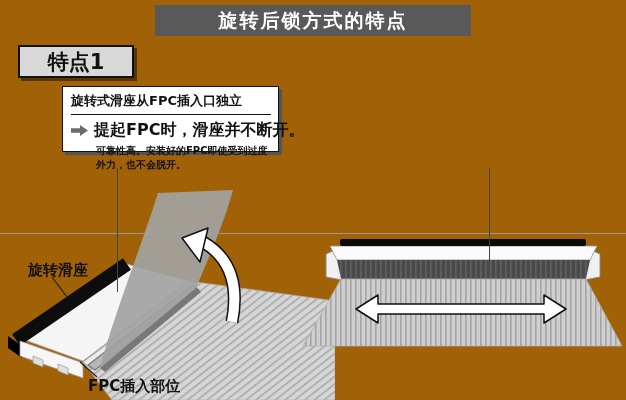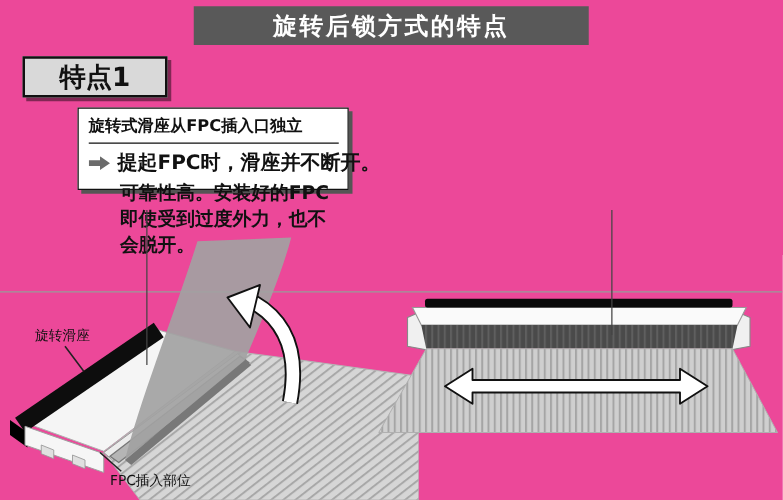--- a/index.html
+++ b/index.html
@@ -1,18 +1,18 @@
 <!DOCTYPE html>
 <html><head>
 <meta charset="utf-8">
 <style>
   * { margin:0; padding:0; box-sizing:border-box; }
   body { background:#fff; font-family:"DejaVu Sans", sans-serif; }
   #stage {
-    position:relative; width:626px; height:400px; background:#ec4899;
+    position:relative; width:626px; height:400px; background:#a16207;
     overflow:hidden; color:#111;
   }
   
   .banner {
     position:absolute; left:155px; top:5px; width:316px; height:31px;
     background:#595959; color:#fff; display:flex; align-items:center; justify-content:center;
     font-size:19px; font-weight:bold; letter-spacing:2px;
   }
   
   .tagbox {
@@ -29,30 +29,30 @@
     border:1.5px solid #111; box-shadow:3px 3px 0 #555;
     padding:5px 7px 4px 8px;
   }
   #box1 { left:62px; width:217px; }
   #box2 { left:374px; width:222px; }
   .boxhead { font-size:13px; font-weight:bold; white-space:nowrap; }
   .sep { border:none; border-top:1.5px solid #111; margin:4px 0 5px 0; }
   .pointrow { display:flex; align-items:center; gap:6px; }
   .arrow-ico { flex:0 0 auto; }
   .pointtxt { font-size:16px; font-weight:bold; white-space:nowrap; }
-  .detail { margin:3px 0 0 25px; font-size:15px; font-weight:bold; line-height:1.4; }
+  .detail { margin:3px 0 0 25px; font-size:10px; font-weight:bold; line-height:1.4; }
   
   .hline { position:absolute; left:0; top:233px; width:626px; height:0; border-top:1px solid #999; }
   .vline { position:absolute; width:0; border-left:1.5px solid #444; }
   #vline1 { left:117px; top:168px; height:124px; }
   #vline2 { left:489px; top:168px; height:100px; }
   
   #diagL { position:absolute; left:0; top:180px; }
   #diagR { position:absolute; left:295px; top:200px; }
-  .dlabel { position:absolute; font-size:11px; font-weight:normal; white-space:nowrap; }
+  .dlabel { position:absolute; font-size:15px; font-weight:bold; white-space:nowrap; }
   #lbl-slider { left:28px; top:261px; }
   #lbl-insert { left:88px; top:377px; }
 </style>
 </head>
 <body>
 
 <div id="stage">
 
   <div class="banner">旋转后锁方式的特点</div>
 

